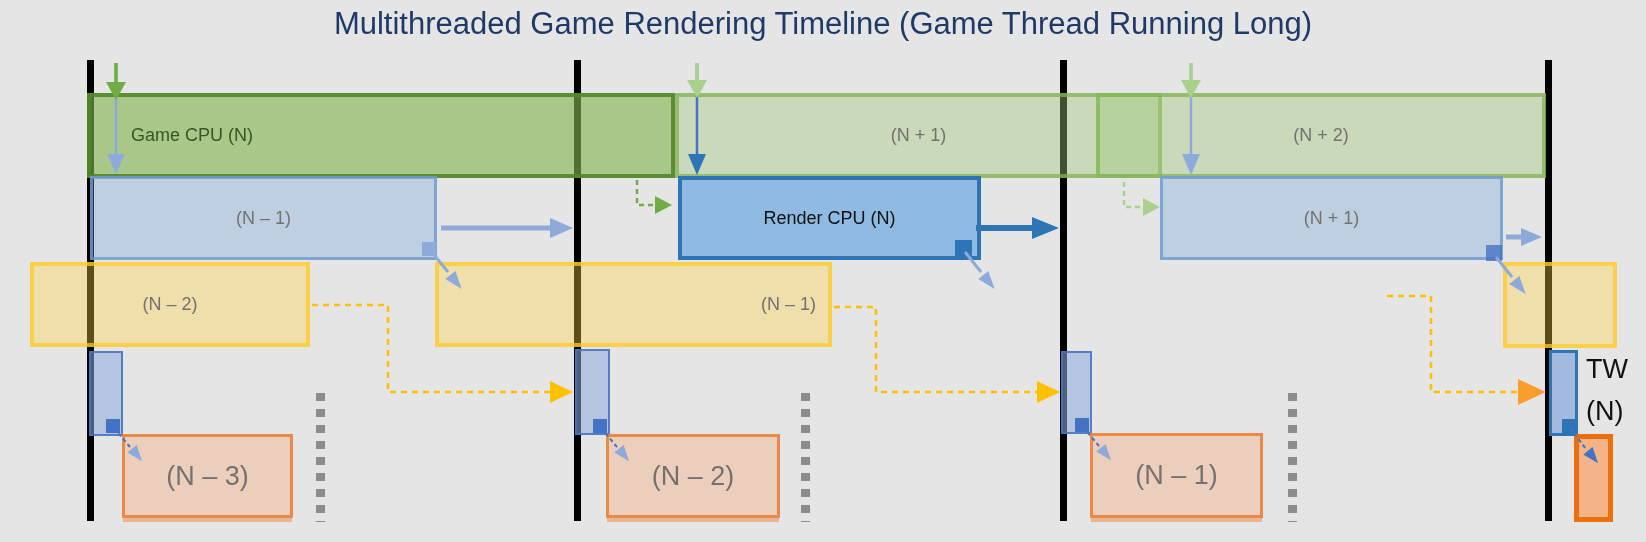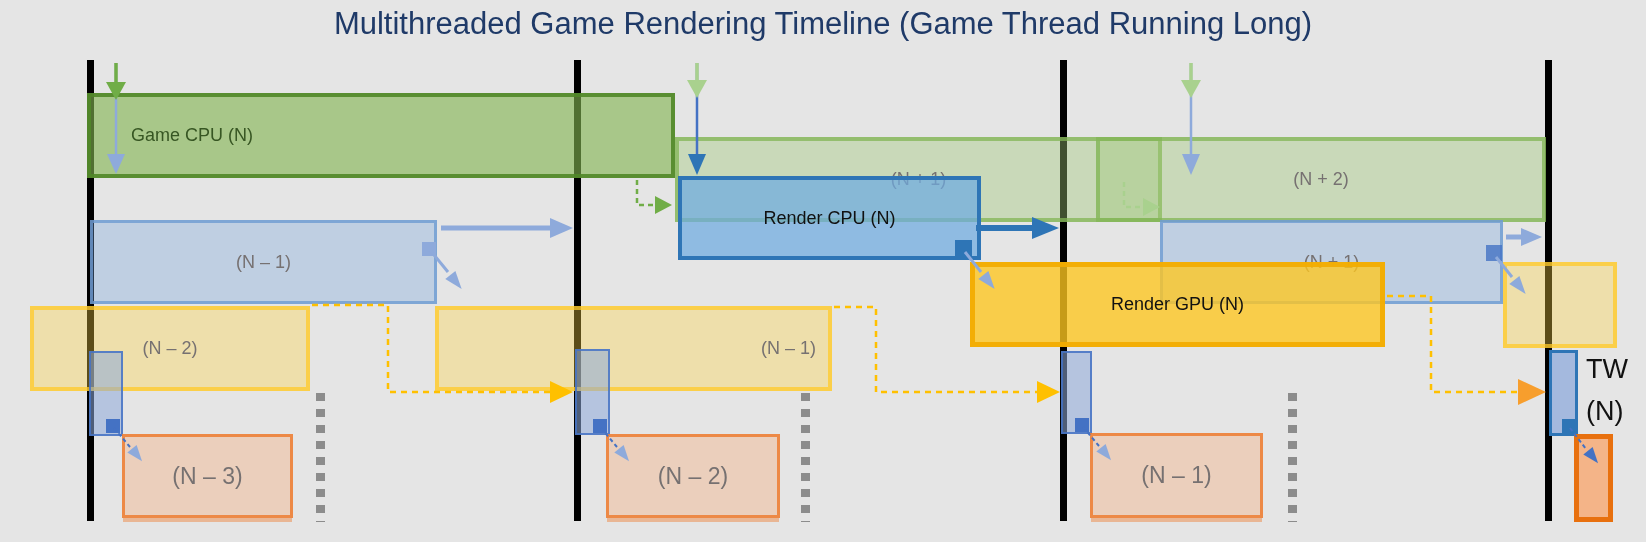--- a/index.html
+++ b/index.html
@@ -16,42 +16,42 @@
     background:var(--c-frame-line,#000);z-index:1;
   }
   .dotted-line{
     position:absolute;top:393px;height:129px;width:9px;z-index:1;
     background:repeating-linear-gradient(to bottom,var(--c-dotted-gray,#8c8c8c) 0 8px,transparent 8px 16px);
   }
   .bar{
     position:absolute;display:flex;align-items:center;justify-content:center;
     box-sizing:border-box;z-index:2;font-size:18px;
   }
-  .lbl-gray{color:var(--c-label-gray,#767171);margin-top:44px;}
+  .lbl-gray{color:var(--c-label-gray,#767171);}
   .lbl-black{color:#111;}
   
   .game-active{background:rgba(130,180,80,0.62);border:4px solid rgba(80,135,40,0.9);
     justify-content:flex-start;padding-left:40px;color:var(--c-game-active-text,#375623);}
   .game-idle{background:rgba(160,200,120,0.40);border:4px solid rgba(130,180,85,0.75);}
   
   .cpu-idle{background:rgba(120,165,220,0.35);border:3px solid rgba(110,155,210,0.8);}
   .cpu-active{background:rgba(110,170,225,0.72);border:4px solid var(--c-render-cpu-active-border,#2e75b6);}
   
   .gpu-idle{background:rgba(255,214,70,0.36);border:4px solid rgba(255,202,40,0.75);}
   .gpu-active{background:rgba(255,199,31,0.78);border:5px solid rgba(242,171,0,0.92);}
   .lbl-right{justify-content:flex-end;padding-right:12px;}
   
   .mini-box{
     position:absolute;box-sizing:border-box;z-index:2;
     background:rgba(142,170,219,0.55);border:2px solid rgba(68,114,196,0.85);
   }
   .mini-box.tw{background:rgba(142,170,219,0.75);border:3px solid var(--c-render-cpu-active-border,#2e75b6);}
   .present-box{
     position:absolute;box-sizing:border-box;z-index:2;
-    display:flex;align-items:center;justify-content:center;font-size:23px;
+    display:flex;align-items:center;justify-content:center;font-size:27px;
     background:rgba(244,177,131,0.42);border:3px solid rgba(237,125,49,0.85);
     box-shadow:0 5px 0 -1px rgba(237,125,49,0.45);
     color:var(--c-label-gray,#767171);
   }
   .present-box.tw-orange{background:rgba(244,177,131,0.95);border:5px solid var(--c-tw-border,#e8700e);box-shadow:none;}
   .tw-label{position:absolute;left:1586px;top:352px;z-index:4;color:#111;font-size:27px;line-height:34px;}
   .tw-label div{margin-bottom:8px;}
   svg.overlay{position:absolute;left:0;top:0;z-index:5;pointer-events:none;}
   
   .st-green{stroke:var(--c-arrow-green,#70ad47);} .fl-green{fill:var(--c-arrow-green,#70ad47);}
@@ -97,23 +97,20 @@
   <div class="bar cpu-idle lbl-gray" style="left:1160px;top:176px;width:343px;height:84px">
     <span>(N + 1)</span>
   </div>
 
   <div class="bar gpu-idle lbl-gray" style="left:30px;top:262px;width:280px;height:85px">
     <span>(N – 2)</span>
   </div>
   <div class="bar gpu-idle lbl-gray lbl-right" style="left:435px;top:262px;width:397px;height:85px">
     <span>(N – 1)</span>
   </div>
-  <div class="bar gpu-active lbl-black" style="left:970px;top:262px;width:415px;height:85px">
-    <span>Render GPU (N)</span>
-  </div>
   <div class="bar gpu-idle" style="left:1503px;top:262px;width:114px;height:86px">
     <span></span>
   </div>
 
   <div class="mini-box" style="left:89px;top:351px;width:34px;height:85px"></div>
   <div class="mini-box" style="left:575px;top:349px;width:35px;height:86px"></div>
   <div class="mini-box" style="left:1061px;top:351px;width:31px;height:83px"></div>
   <div class="mini-box tw" style="left:1549px;top:350px;width:29px;height:86px"></div>
 
   <div class="tw-label">

